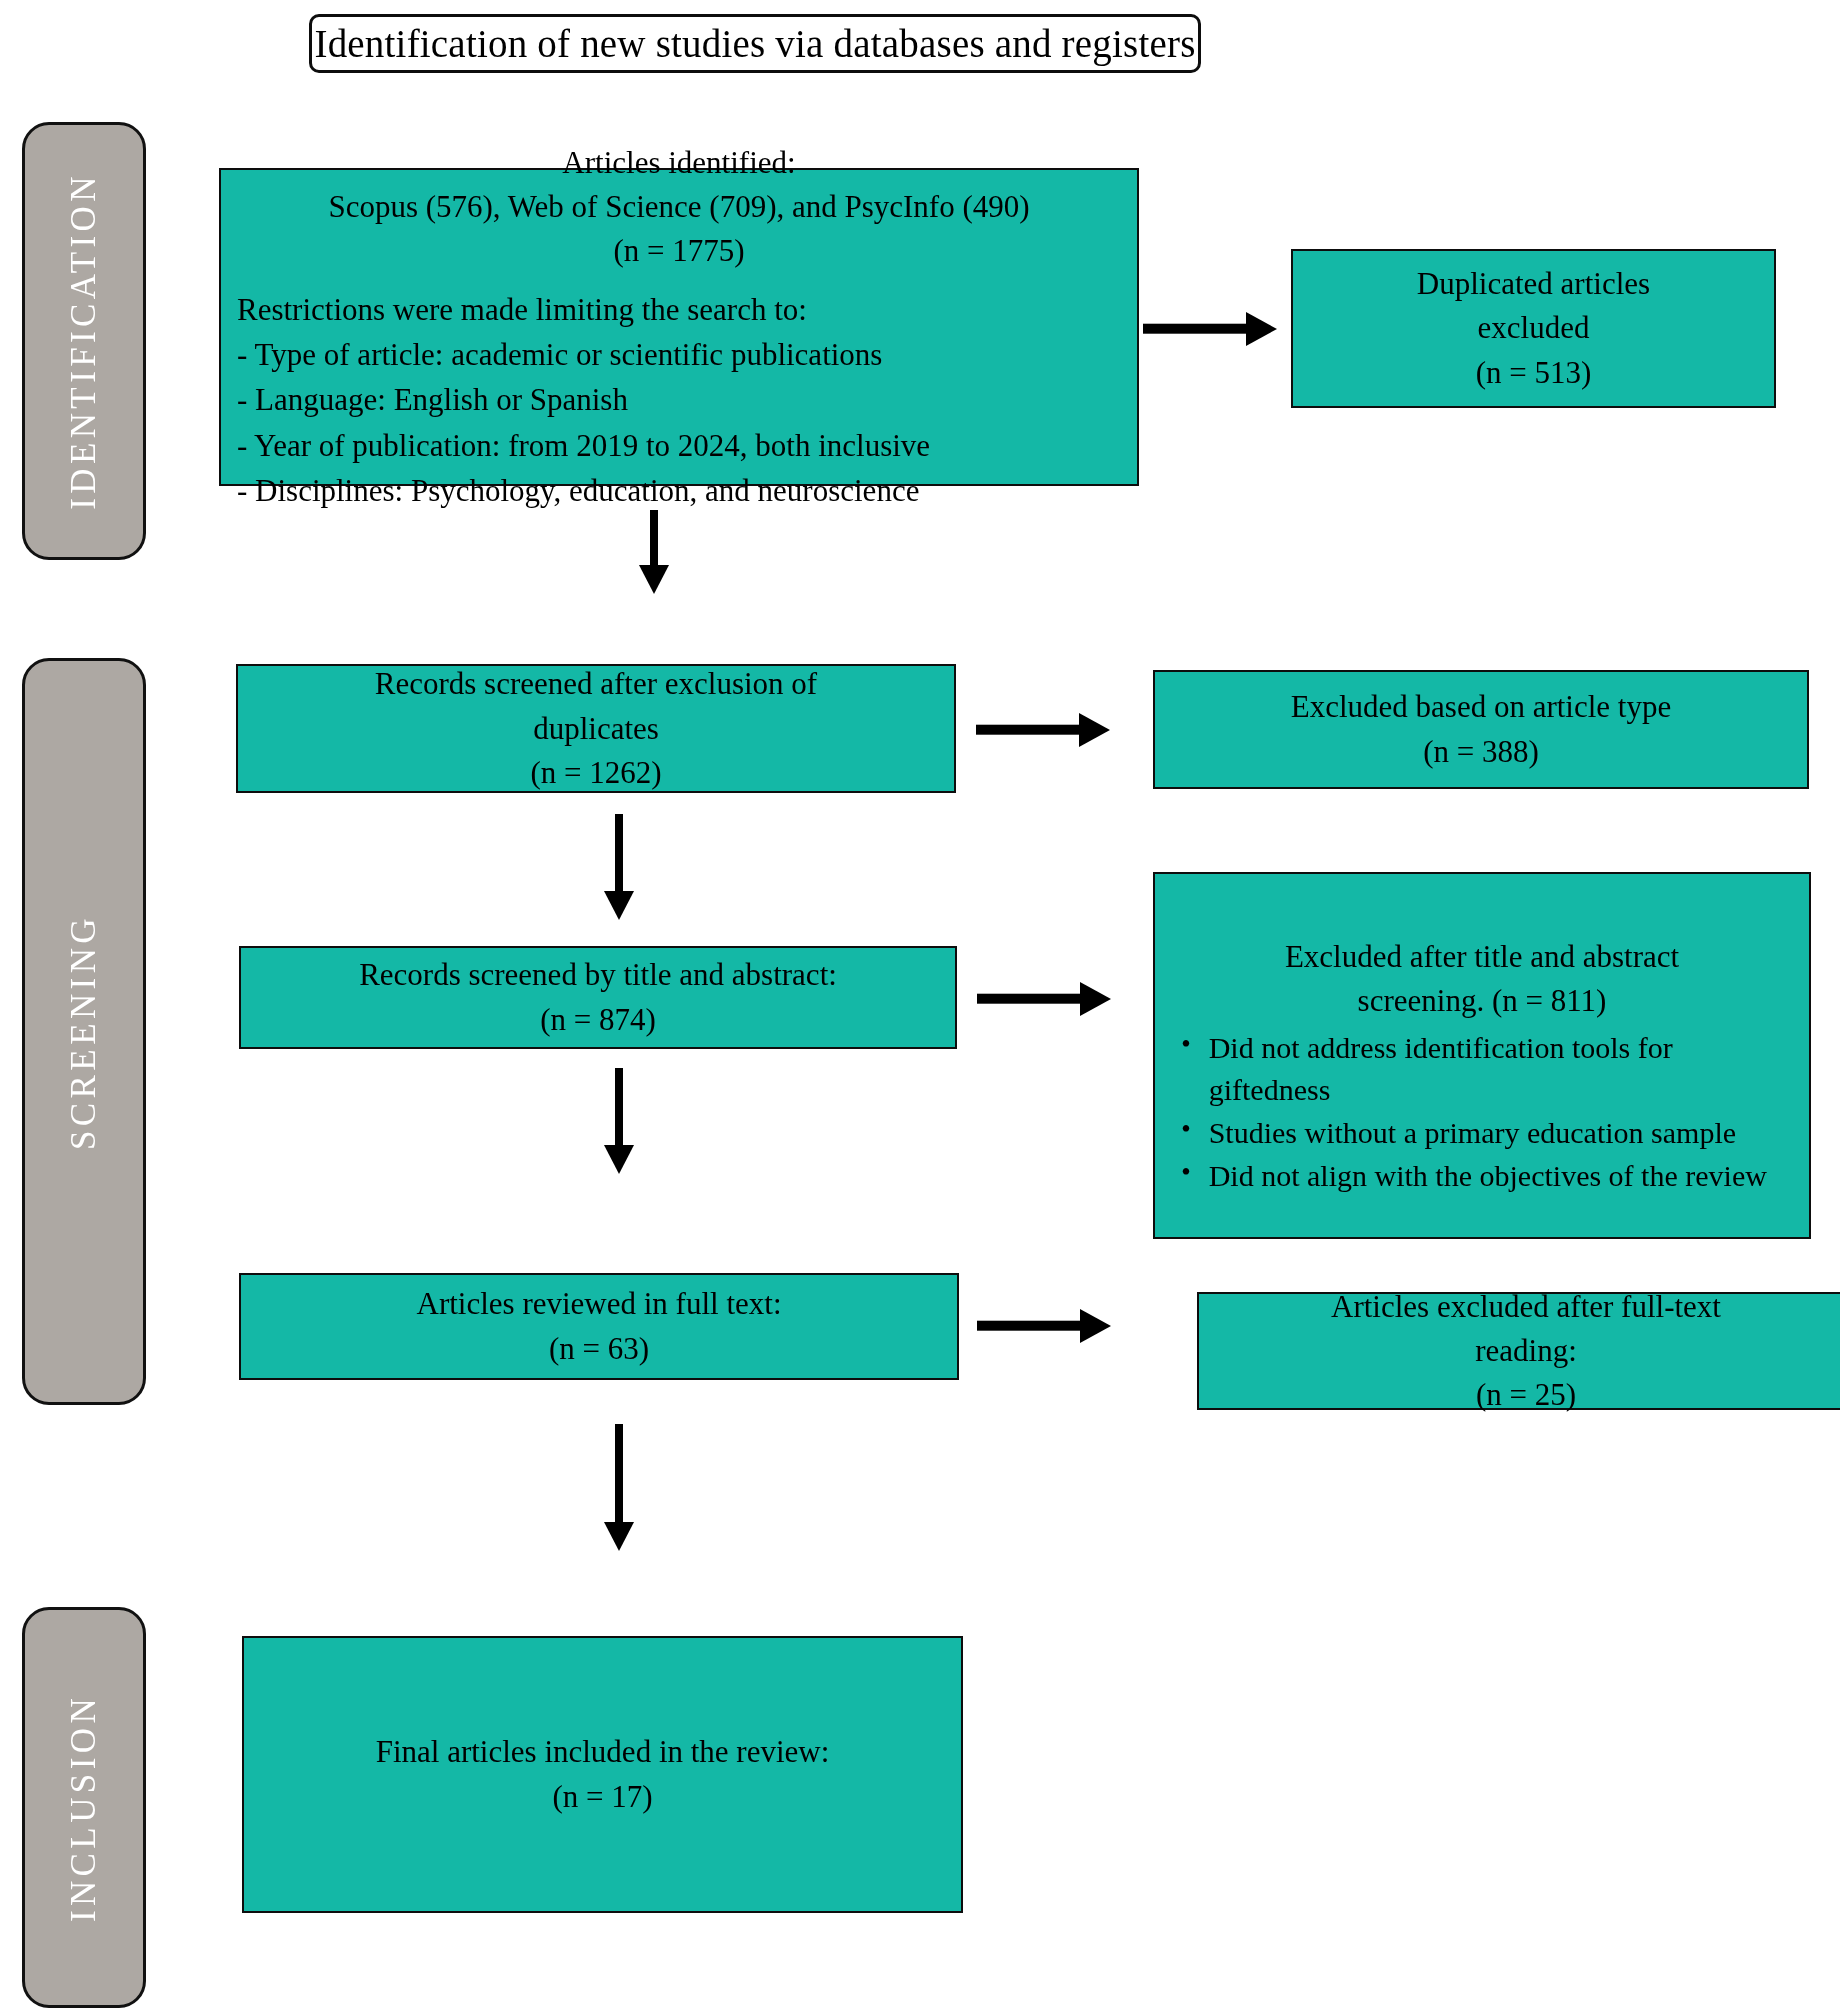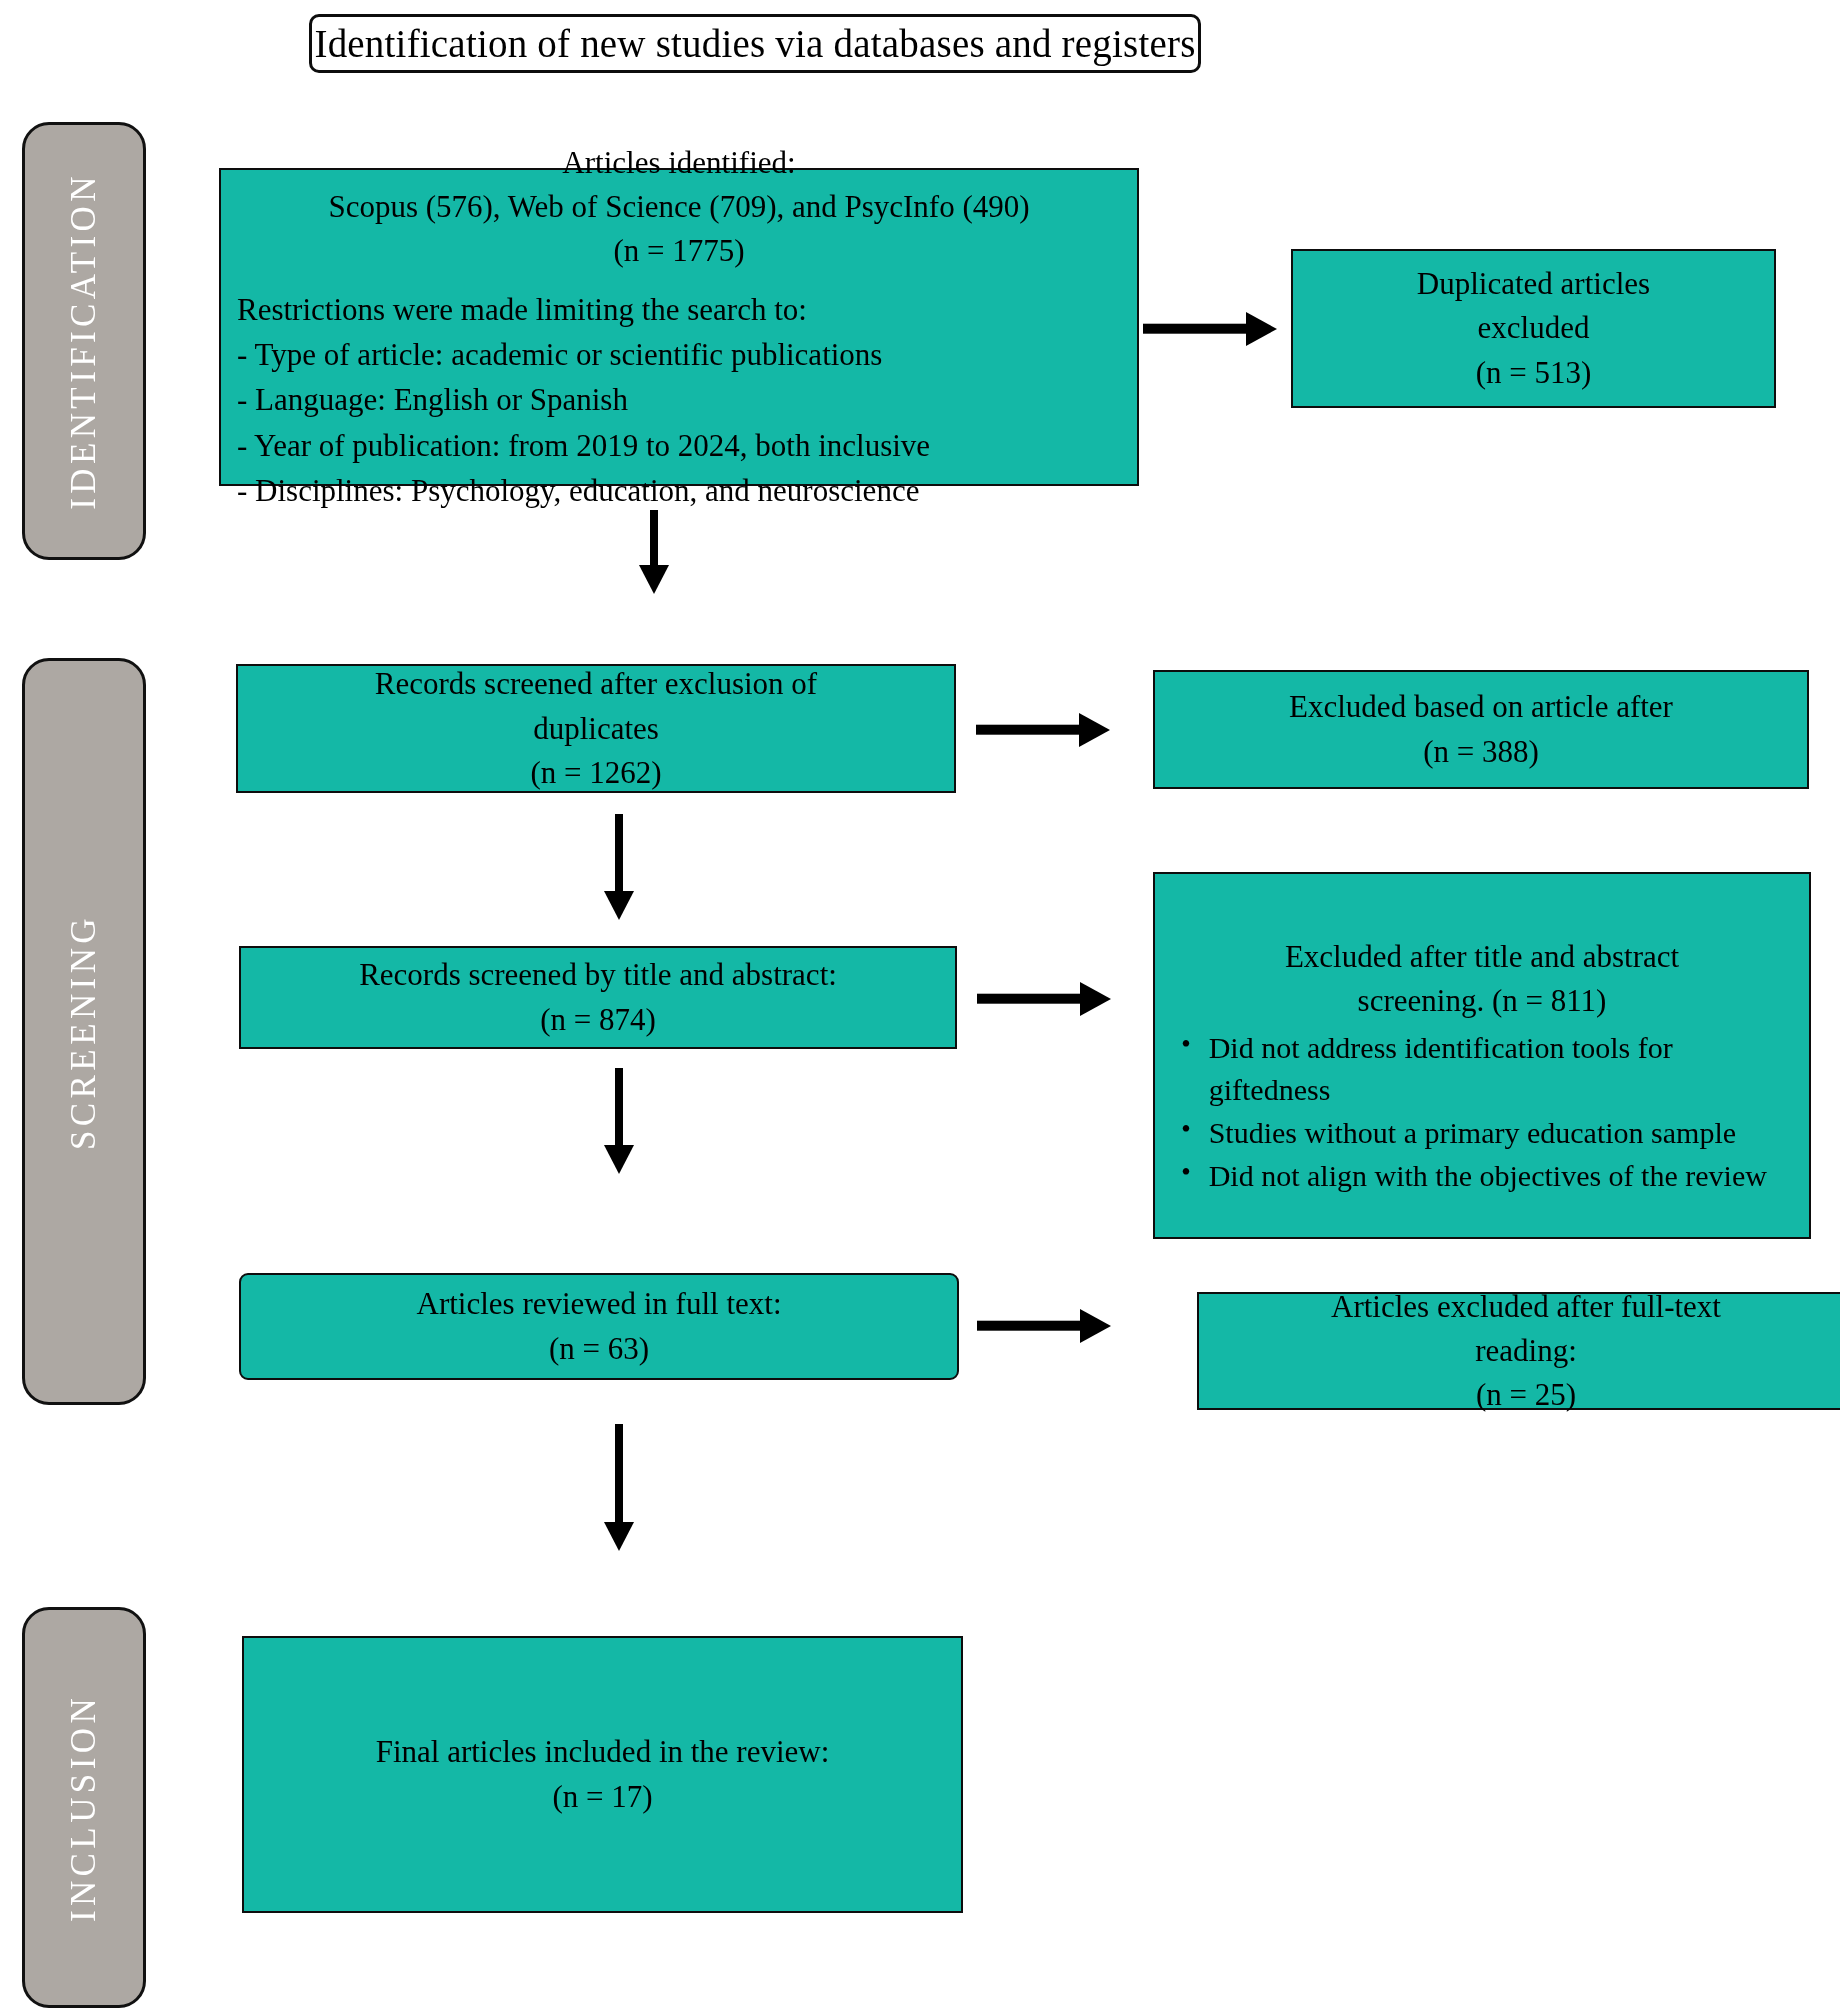--- a/index.html
+++ b/index.html
@@ -222,21 +222,21 @@
     </div>
   </div>
 
   <div class="arrow-h" style="left:976px; top:712px; width:134px; height:35px;">
     <div class="shaft" style="width:106px;"></div>
     <div class="head"></div>
   </div>
 
   <div class="box" style="left:1153px; top:670px; width:656px; height:119px;">
     <div class="box-inner">
-      <span class="ln fs-50">Excluded based on article after</span>
+      <span class="ln fs-50">Excluded based on article type</span>
       <span class="ln fs-50">(n = 388)</span>
     </div>
   </div>
 
   <div class="arrow-v" style="left:600px; top:814px; width:37px; height:106px;">
     <div class="shaft" style="height:78px;"></div>
     <div class="head"></div>
   </div>
 
   <div class="box" style="left:239px; top:946px; width:718px; height:103px;">
@@ -263,21 +263,21 @@
         <li>Did not align with the objectives of the review</li>
       </ul>
     </div>
   </div>
 
   <div class="arrow-v" style="left:600px; top:1068px; width:37px; height:106px;">
     <div class="shaft" style="height:78px;"></div>
     <div class="head"></div>
   </div>
 
-  <div class="box" style="left:239px; top:1273px; width:720px; height:107px;border-radius:9px;">
+  <div class="box" style="left:239px; top:1273px; width:720px; height:107px;">
     <div class="box-inner">
       <span class="ln fs-50">Articles reviewed in full text:</span>
       <span class="ln fs-50">(n = 63)</span>
     </div>
   </div>
 
   <div class="arrow-h" style="left:977px; top:1308px; width:134px; height:35px;">
     <div class="shaft" style="width:106px;"></div>
     <div class="head"></div>
   </div>

